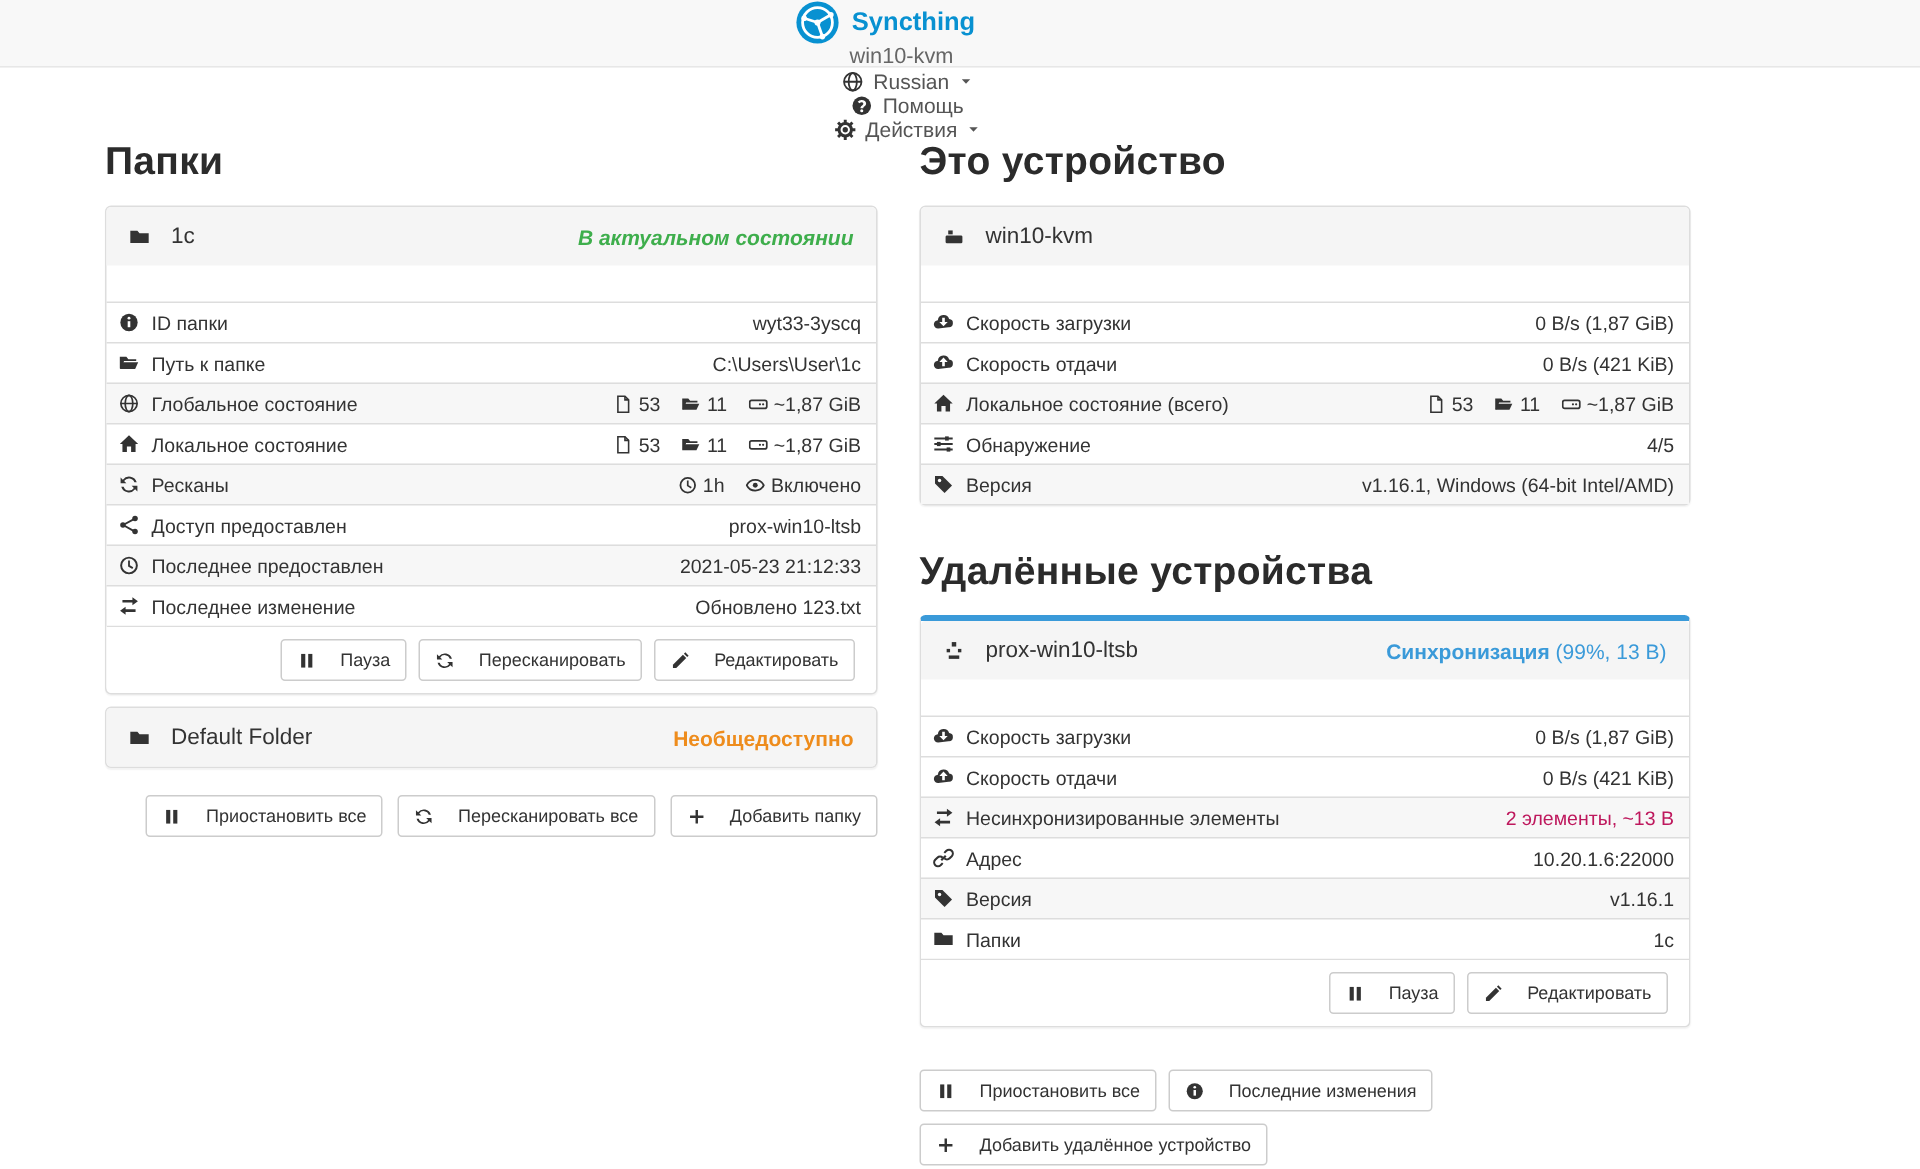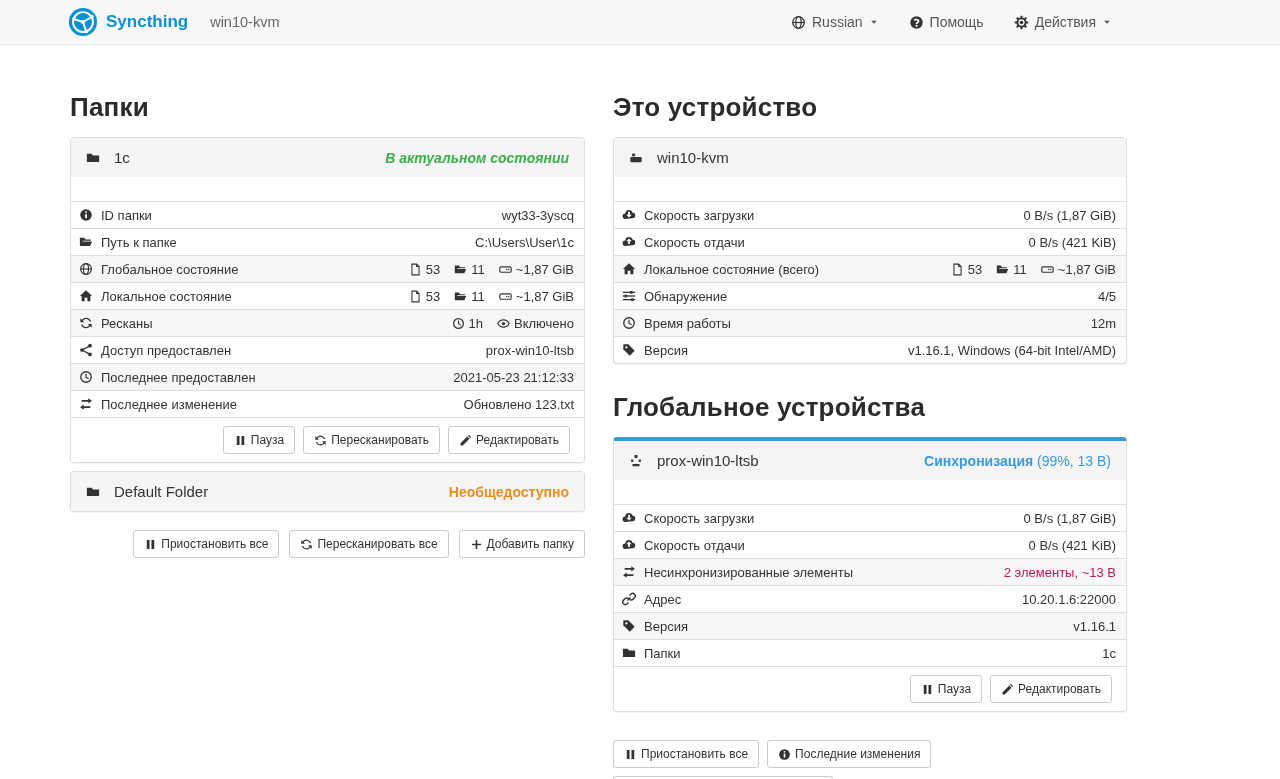--- a/index.html
+++ b/index.html
@@ -1,21 +1,21 @@
 <!DOCTYPE html>
 <html><head>
 <meta charset="utf-8">
 <style>
   html,body{margin:0;padding:0;}
   body{width:1280px;height:779px;background:#fff;color:#333;
        font-family:"Liberation Sans",sans-serif;font-size:13px;overflow:hidden;}
 
   
   .navbar{height:45px;background:#f8f8f8;border-bottom:1px solid #e7e7e7;
-          display:flex;align-items:center;padding:0 168px 0 68px;box-sizing:border-box;}
+          display:flex;align-items:center;padding:0 168px 0 68px;box-sizing:border-box;flex-direction:column;}
   .brand{display:flex;align-items:center;gap:8px;}
   .brand-name{color:#0891d1;font-size:17px;font-weight:700;}
   .nav-title{margin-left:22px;font-size:14.5px;color:#666;}
   .nav-spacer{flex:1;}
   .nav-item{display:flex;align-items:center;gap:6px;color:#555;font-size:14px;
             margin-left:30px;cursor:pointer;white-space:nowrap;}
   .caret{width:10px;height:10px;fill:#555;}
 
   
   .container{display:flex;gap:28px;margin:0 55px 0 70px;}
@@ -46,21 +46,21 @@
   .rlabel{display:flex;align-items:center;gap:8px;color:#333;}
   .rvalue{display:flex;align-items:center;gap:5px;color:#333;white-space:nowrap;}
   .vgroup{display:flex;align-items:center;gap:4px;margin-left:9px;}
   .link-blue{color:#be185d;cursor:pointer;}
   .val-green{color:#3eae4c;}
 
   .panel-footer{border-top:1px solid #ddd;padding:8px 14px;display:flex;
                 justify-content:flex-end;gap:8px;background:#fff;border-radius:0 0 4px 4px;}
 
   
-  .btn{display:inline-flex;align-items:center;gap:4px;padding:6px 10px;font-size:12px;
+  .btn{display:inline-flex;align-items:center;gap:16px;padding:6px 10px;font-size:12px;
        font-family:"Liberation Sans",sans-serif;border:1px solid #ccc;border-radius:3px;
        background:#fff;color:#333;cursor:pointer;white-space:nowrap;}
   .actions-left{margin-top:18px;display:flex;justify-content:flex-end;gap:10px;}
   .actions-right{margin-top:28px;display:flex;flex-wrap:wrap;gap:8px;
                  justify-content:flex-start;align-content:flex-start;}
 
   
   .ic{width:14px;height:14px;fill:#333;flex:0 0 auto;}
   .ic-sm{width:13px;height:13px;}
   .ic-nav{width:15px;height:15px;fill:#333;}
@@ -507,39 +507,30 @@
               <svg class="ic">
                 <use href="#i-sliders"></use>
               </svg>
               <span>Обнаружение</span>
             </span>
           <span class="rvalue">4/5</span>
         </div>
         <div class="row">
           <span class="rlabel">
               <svg class="ic">
-                <use href="#i-clock"></use>
-              </svg>
-              <span>Время работы</span>
-            </span>
-          <span class="rvalue">12m</span>
-        </div>
-        <div class="row">
-          <span class="rlabel">
-              <svg class="ic">
                 <use href="#i-tag"></use>
               </svg>
               <span>Версия</span>
             </span>
           <span class="rvalue">v1.16.1, Windows (64-bit Intel/AMD)</span>
         </div>
       </div>
     </div>
 
-    <h2 class="sec sec2">Глобальное устройства</h2>
+    <h2 class="sec sec2">Удалённые устройства</h2>
 
     <div class="panel panel-blue-top">
       <div class="panel-heading">
         <svg class="ic">
             <use href="#i-network"></use>
           </svg>
         <span class="name">prox-win10-ltsb</span>
         <span class="status st-blue"><span>Синхронизация</span> <span class="st-detail">(99%, 13 B)</span></span>
       </div>
       <div class="rows">

